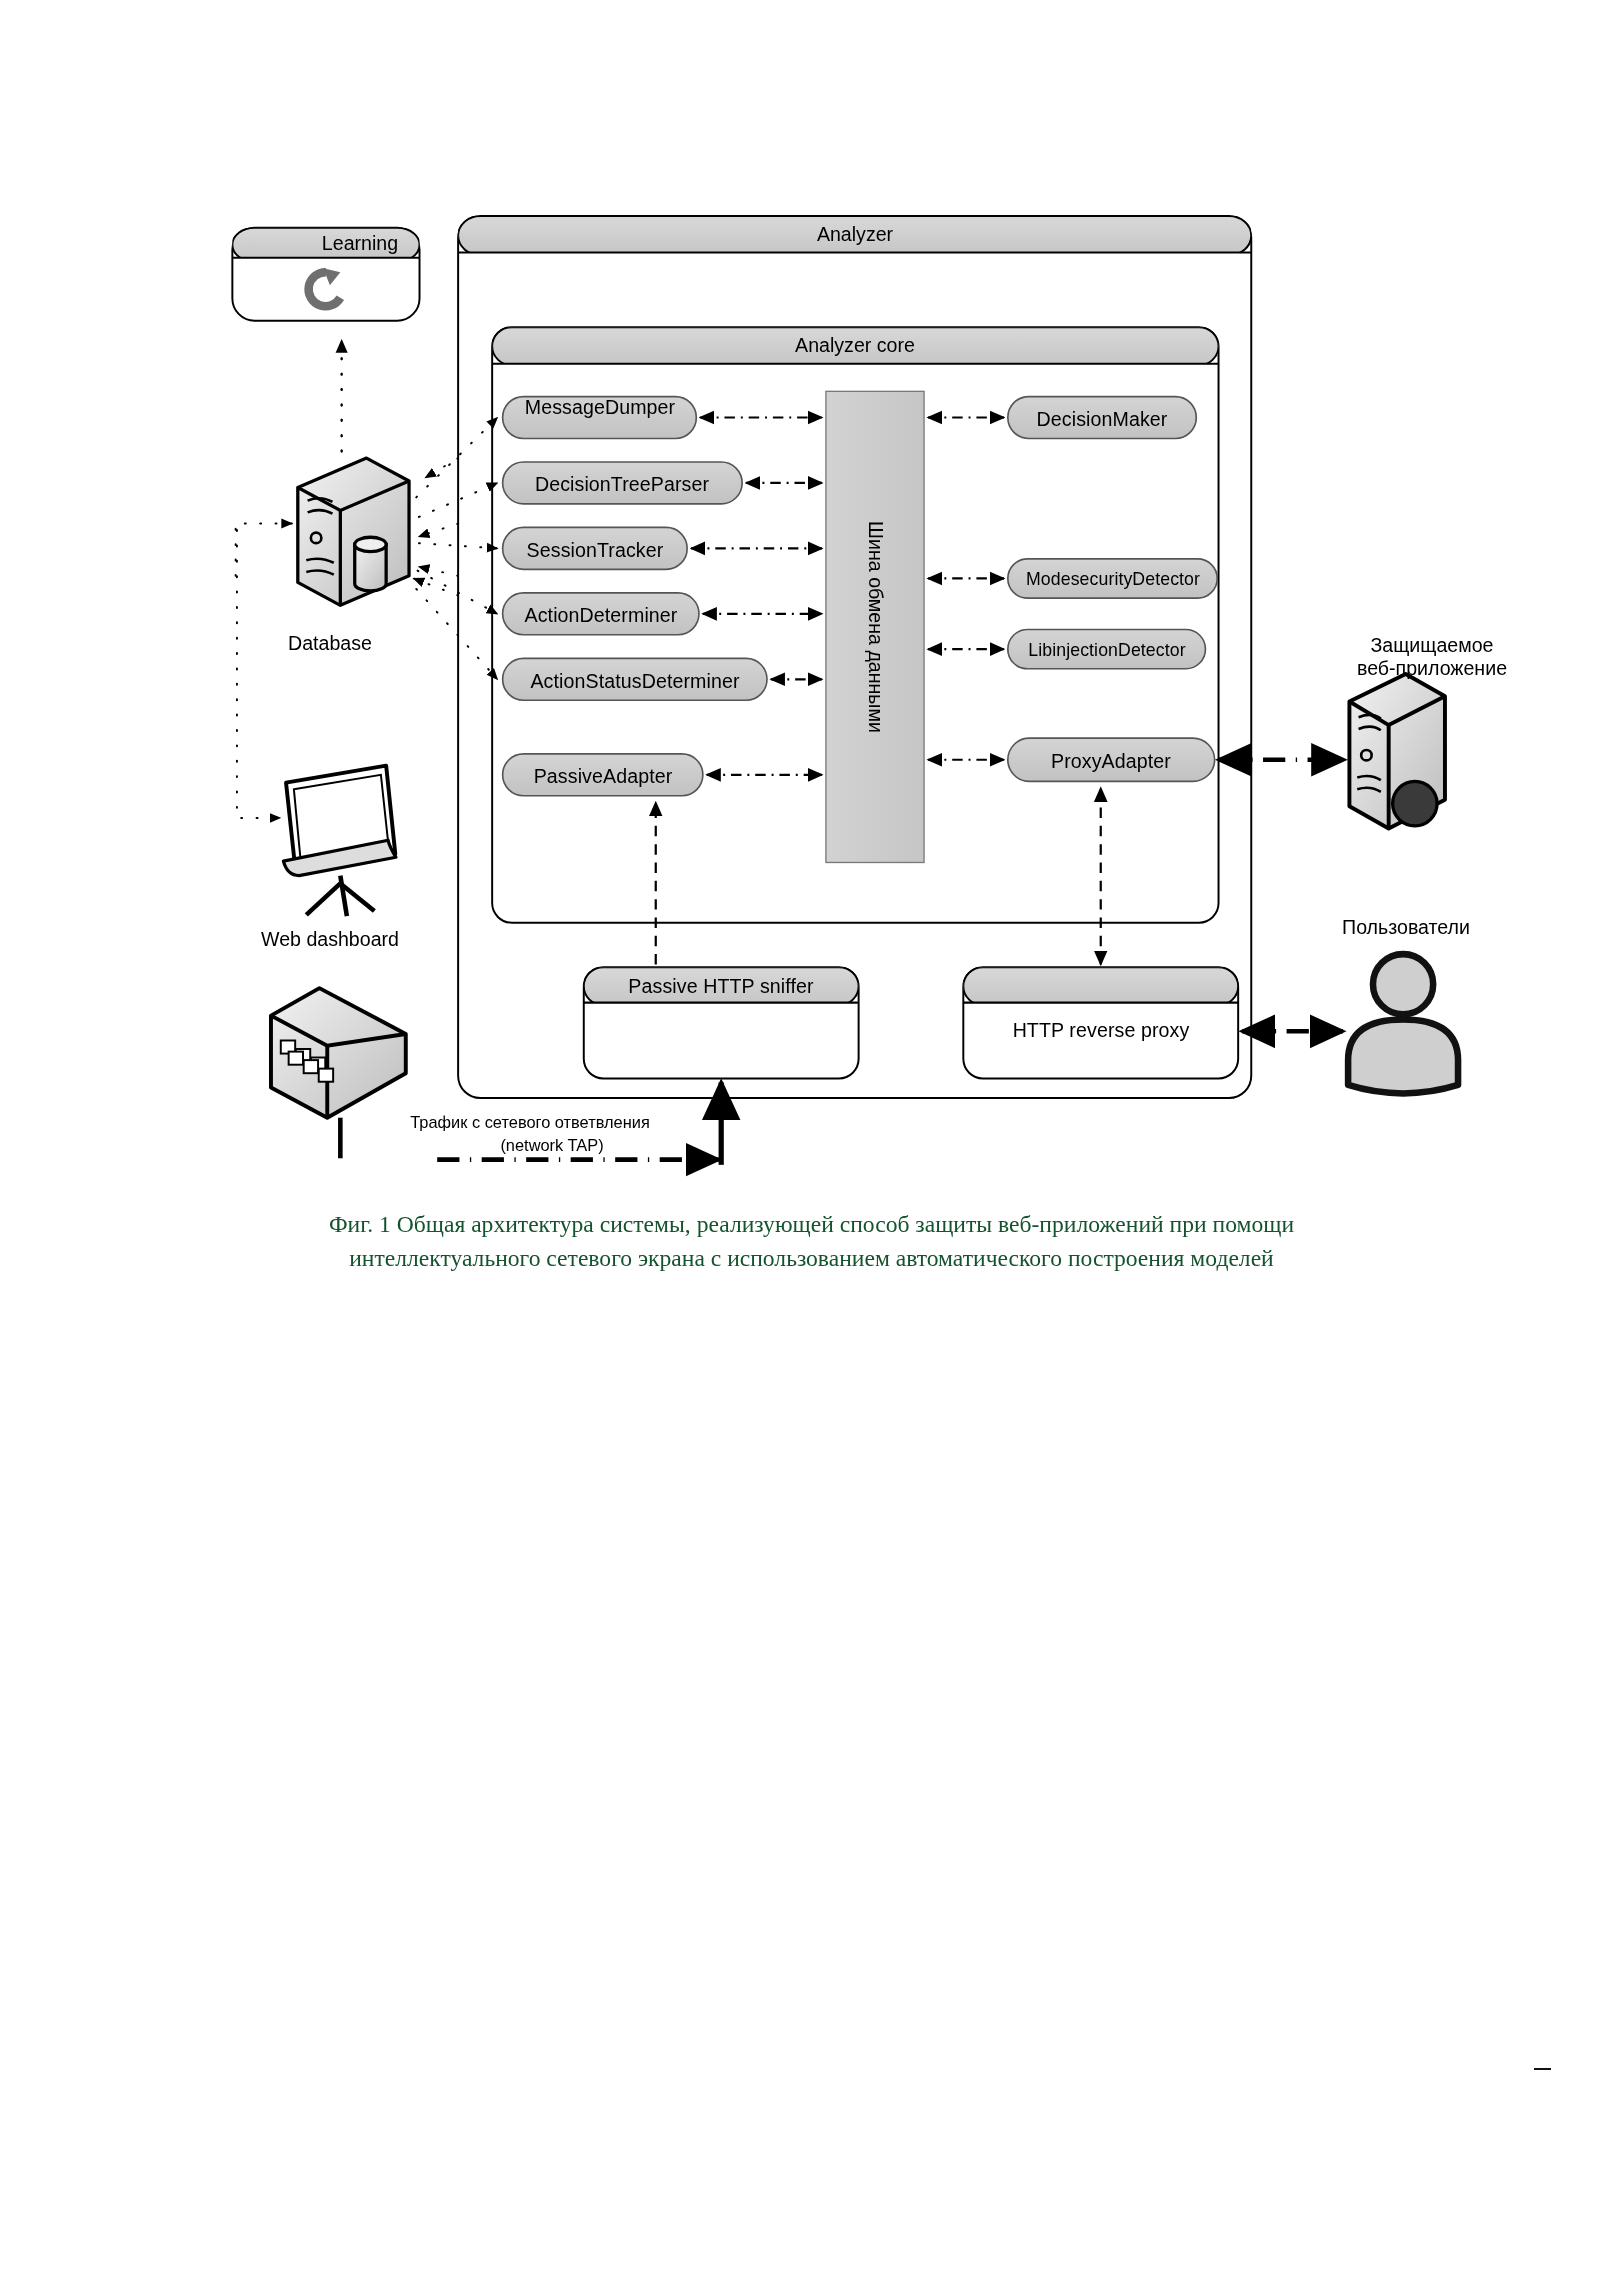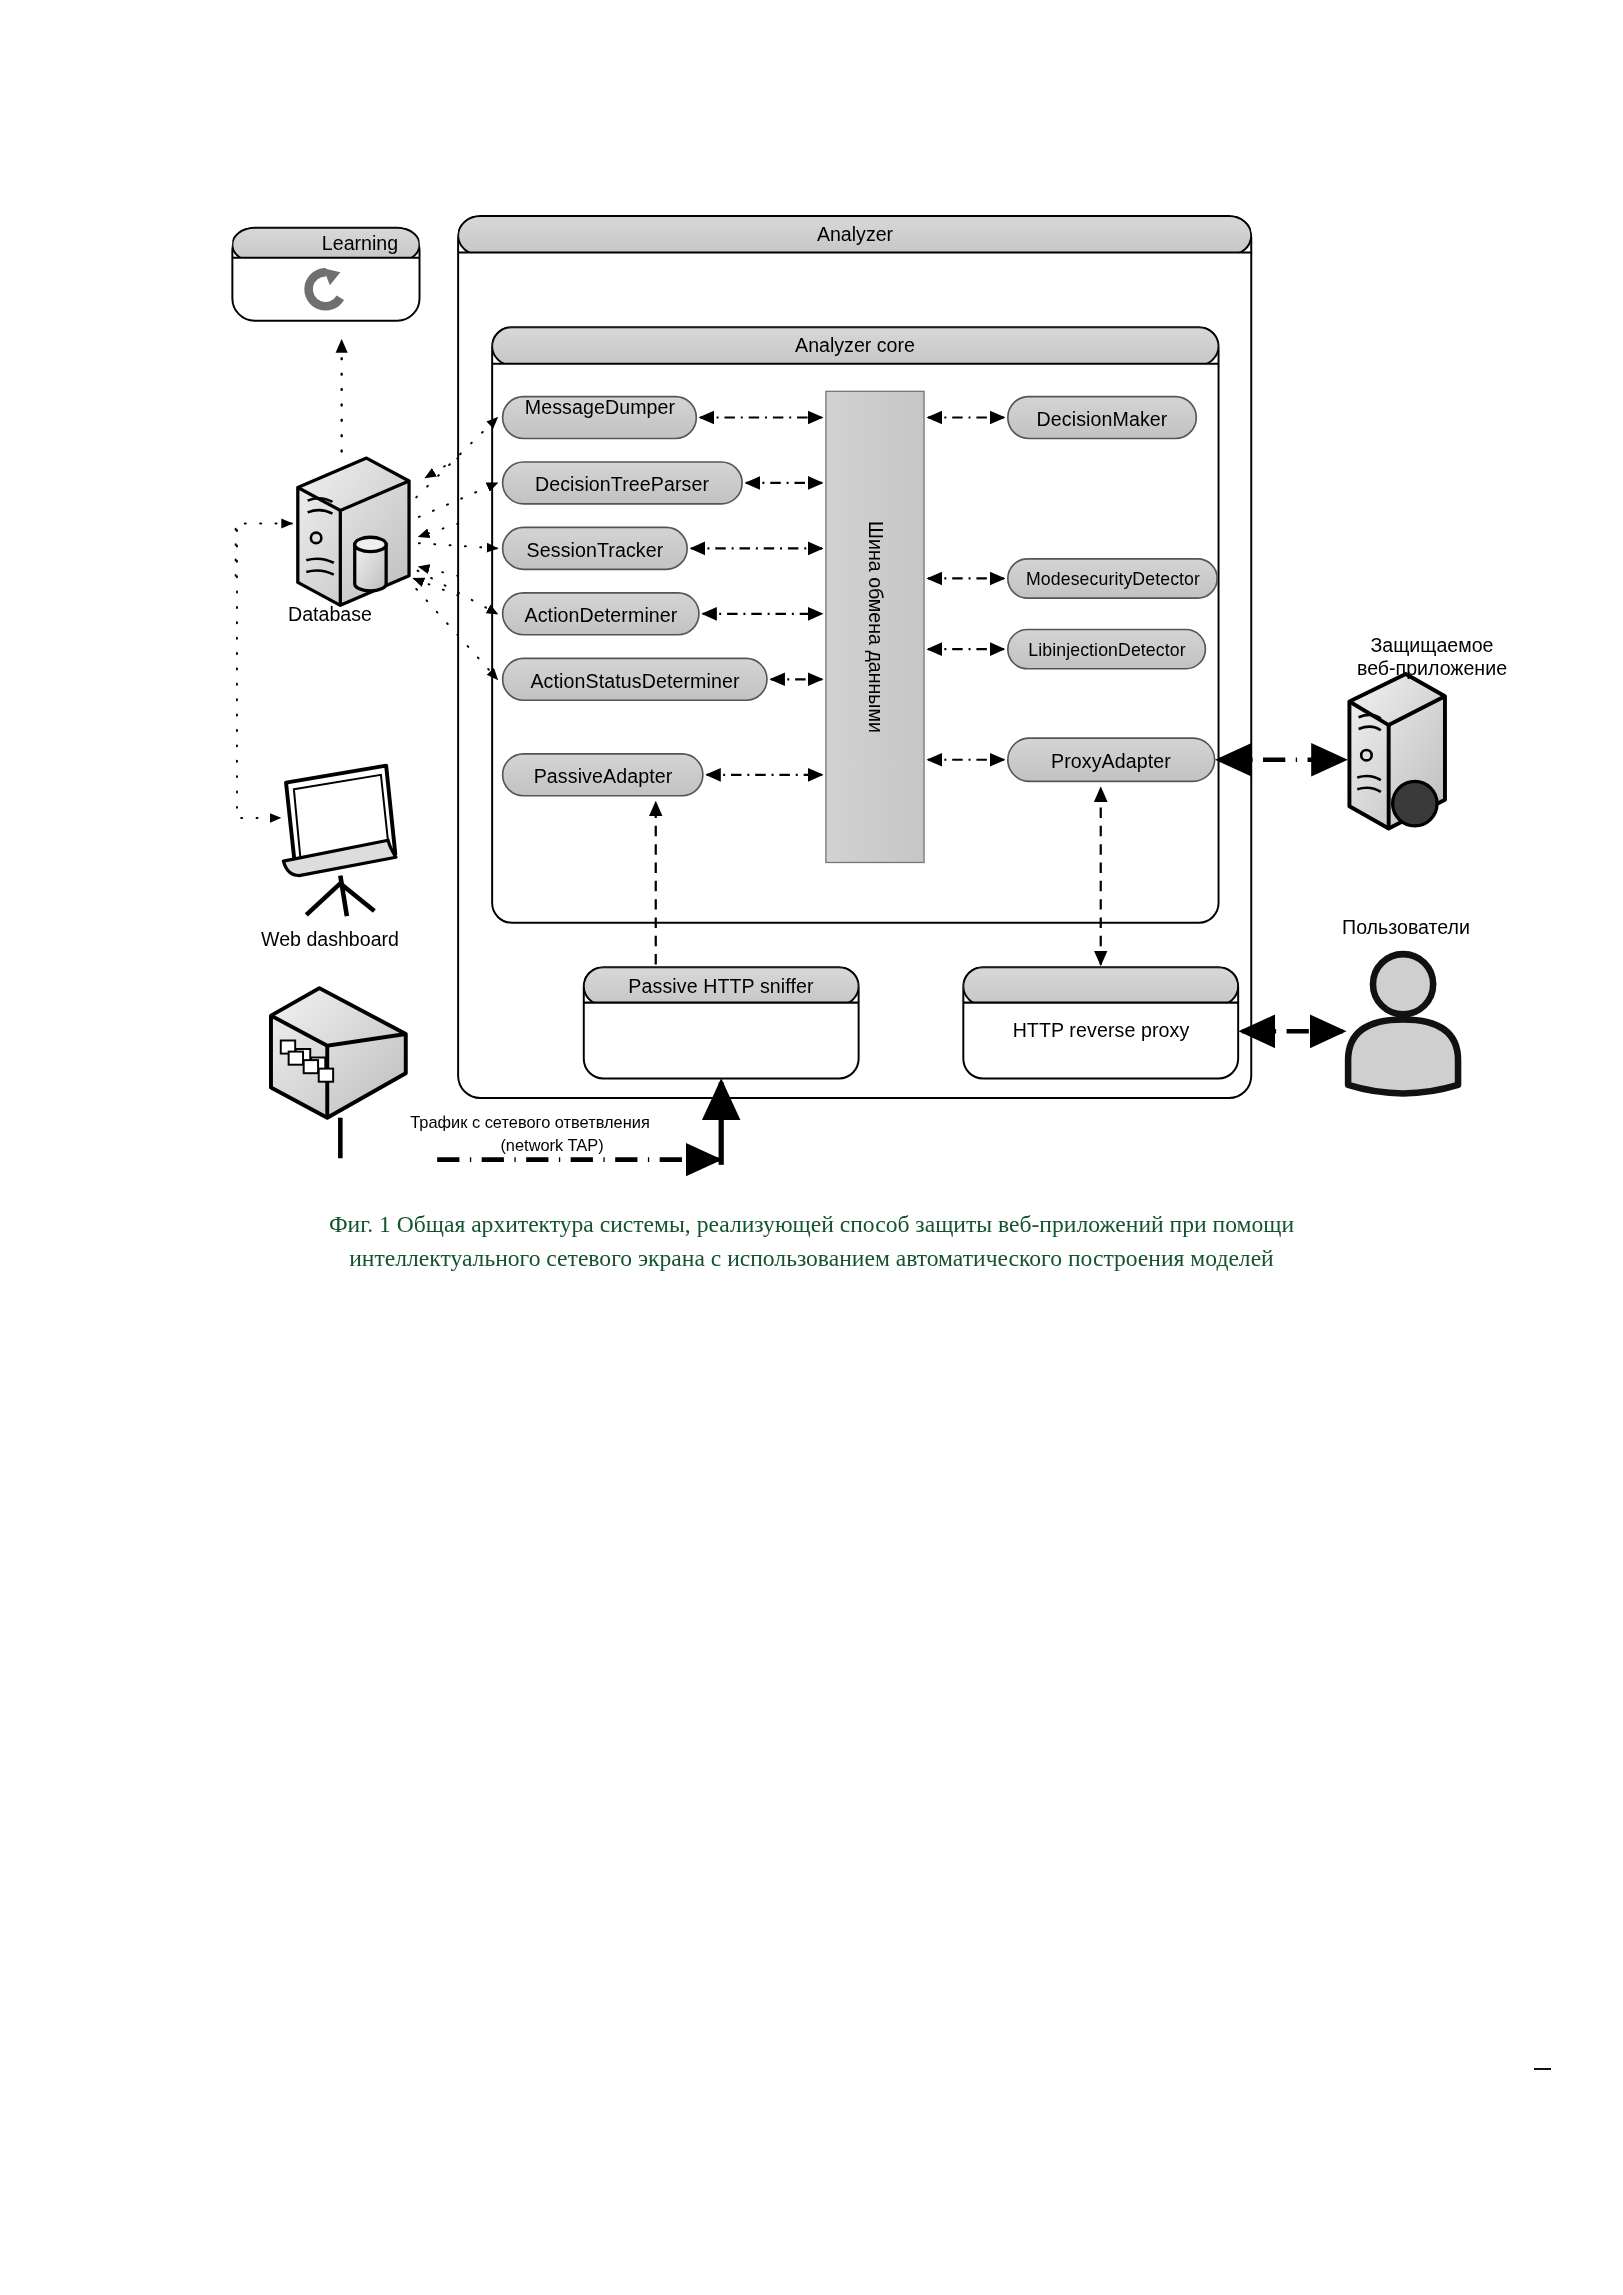--- a/index.html
+++ b/index.html
@@ -263,21 +263,21 @@
 <div class="lbl ctr node-text" style="left:603px;top:765px;">PassiveAdapter</div>
 
 <div class="lbl ctr node-text" style="left:1102px;top:408px;">DecisionMaker</div>
 <div class="lbl ctr node-text" style="left:1113px;top:569px;font-size:17.7px;">ModesecurityDetector</div>
 <div class="lbl ctr node-text" style="left:1107px;top:640px;font-size:17.7px;">LibinjectionDetector</div>
 <div class="lbl ctr node-text" style="left:1111px;top:750px;">ProxyAdapter</div>
 
 <div class="lbl ctr node-text" style="left:721px;top:975px;">Passive HTTP sniffer</div>
 <div class="lbl ctr node-text" style="left:1101px;top:1019px;">HTTP reverse proxy</div>
 
-<div class="lbl ctr ext-label" style="left:330px;top:603px;">Database</div>
+<div class="lbl ctr ext-label" style="left:330px;top:632px;">Database</div>
 <div class="lbl ctr ext-label" style="left:330px;top:928px;">Web dashboard</div>
 <div class="lbl ctr ext-label" style="left:1432px;top:634px;">Защищаемое
 веб-приложение</div>
 <div class="lbl ctr ext-label" style="left:1406px;top:916px;">Пользователи</div>
 
 <div class="lbl ctr tap-label" style="left:530px;top:1113px;">Трафик с сетевого ответвления</div>
 <div class="lbl ctr tap-label" style="left:552px;top:1136px;">(network TAP)</div>
 
 <div id="caption">
   <span class="cap-line">Фиг.  1 Общая архитектура системы, реализующей способ защиты веб-приложений при помощи</span>

